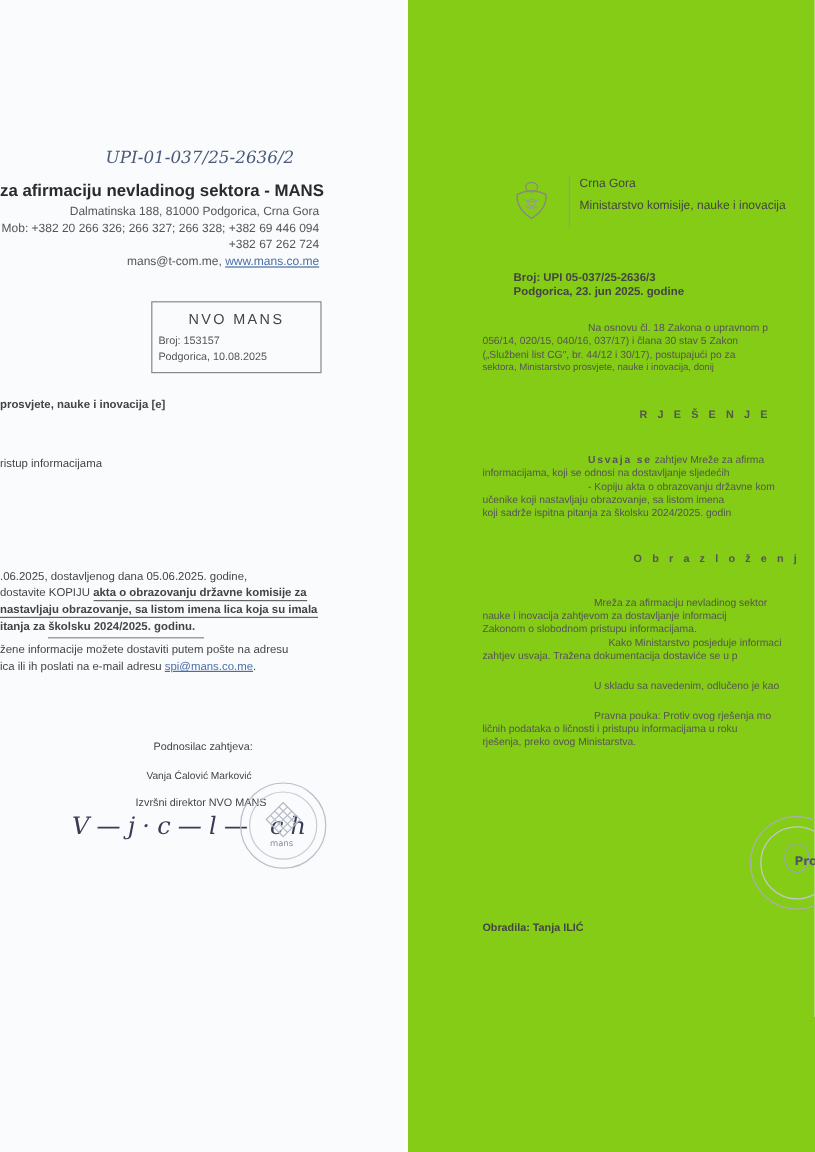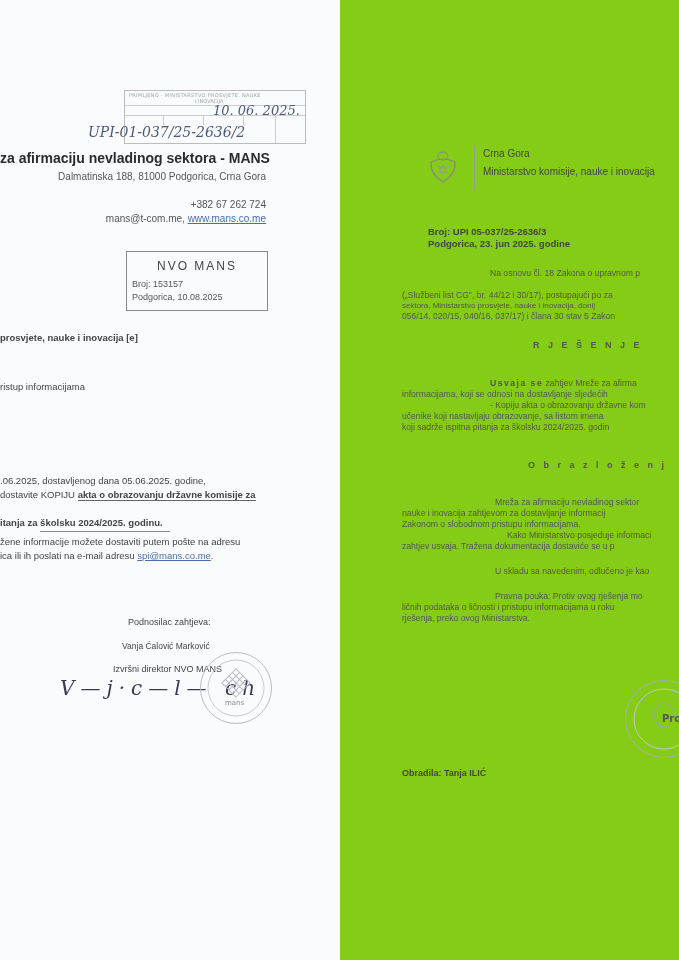--- a/index.html
+++ b/index.html
@@ -32,53 +32,44 @@
   .r-bold { font-family:"Liberation Sans", sans-serif; font-size:9.5px; font-weight:bold; color:#444; }
   .r-body { font-family:"Liberation Sans", sans-serif; font-size:8.6px; color:#555; }
   .spaced { letter-spacing:3px; font-weight:bold; }
   .seal { position:absolute; border-radius:50%; border:1.5px solid #aab; }
 </style>
 </head>
 <body>
 
 <div class="page page-left">
 
-  <div class="stamp-box">
-    <div class="stamp-title">PRIMLJENO - MINISTARSTVO PROSVJETE, NAUKE</div>
-    <div class="stamp-sub">I INOVACIJA</div>
-    <div class="stamp-row" style="top:14px;"></div>
-    <div class="stamp-row" style="top:24px;"></div>
-    <div class="stamp-col" style="left:38px; top:24px; height:10px;"></div>
-    <div class="stamp-col" style="left:78px; top:24px; height:10px;"></div>
-    <div class="stamp-col" style="left:118px; top:24px; height:10px;"></div>
-    <div class="stamp-col" style="left:150px; top:24px; height:28px;"></div>
-    <div class="abs hand" style="left:88px; top:12px; font-size:13px;">10. 06. 2025.</div>
-  </div>
   <div class="abs hand" style="left:88px; top:124px; font-size:14px;">UPI-01-037/25-2636/2</div>
 
   <div class="abs org-title">za afirmaciju nevladinog sektora - MANS</div>
   <div class="abs addr" style="top:171px;">Dalmatinska 188, 81000 Podgorica, Crna Gora</div>
+  <div class="abs addr" style="top:185px;">Mob: +382 20 266 326; 266 327; 266 328; +382 69 446 094</div>
   <div class="abs addr" style="top:199px;">+382 67 262 724</div>
   <div class="abs addr" style="top:213px;">
     <span>mans@t-com.me</span><span>, </span><span class="link">www.mans.co.me</span>
   </div>
 
   <div class="nvo-box">
     <div class="nvo-title">NVO MANS</div>
     <div class="nvo-line" style="top:27px;">Broj: 153157</div>
     <div class="nvo-line" style="top:40px;">Podgorica, 10.08.2025</div>
   </div>
 
   <div class="abs body-l bold" style="left:0; top:332px;">prosvjete, nauke i inovacija  [e]</div>
   <div class="abs body-l" style="left:0; top:381px;">ristup informacijama</div>
 
   <div class="abs body-l" style="left:0; top:475px;">.06.2025, dostavljenog dana 05.06.2025. godine,</div>
   <div class="abs body-l" style="left:0; top:489px;">
     <span> dostavite KOPIJU </span><span class="bold uline">akta o obrazovanju državne komisije za</span>
   </div>
+  <div class="abs body-l bold uline" style="left:0; top:503px;">nastavljaju obrazovanje, sa listom imena lica koja su imala</div>
   <div class="abs body-l bold" style="left:0; top:517px;">itanja za školsku 2024/2025. godinu.</div>
   <div class="abs" style="left:40px; top:531px; width:130px; height:1px; background:#888;"></div>
   <div class="abs body-l" style="left:0; top:536px;">žene informacije možete dostaviti putem pošte na adresu</div>
   <div class="abs body-l" style="left:0; top:550px;">
     <span>ica ili ih poslati na e-mail adresu </span><span class="link">spi@mans.co.me</span><span>.</span>
   </div>
 
   <div class="abs body-l" style="left:128px; top:617px; font-size:9px;">Podnosilac zahtjeva:</div>
   <div class="abs body-l" style="left:122px; top:641px; font-size:8.5px;">Vanja Ćalović Marković</div>
   <div class="abs body-l" style="left:113px; top:664px; font-size:9px;">Izvršni direktor NVO MANS</div>
@@ -109,21 +100,21 @@
     <circle cx="15" cy="21" r="3" fill="none" stroke="#999"></circle>
   </svg>
   <div class="crest-divider"></div>
   <div class="abs min-text" style="left:143px; top:148px;">Crna Gora</div>
   <div class="abs min-text" style="left:143px; top:166px;">Ministarstvo komisije, nauke i inovacija</div>
 
   <div class="abs r-bold" style="left:88px; top:226px;">Broj: UPI 05-037/25-2636/3</div>
   <div class="abs r-bold" style="left:88px; top:238px;">Podgorica, 23. jun 2025. godine</div>
 
   <div class="abs r-body" style="left:150px; top:268px;">Na osnovu čl. 18 Zakona o upravnom p</div>
-  <div class="abs r-body" style="left:62px; top:279px;margin-top:32px;">056/14, 020/15, 040/16, 037/17) i člana 30 stav 5  Zakon</div>
+  <div class="abs r-body" style="left:62px; top:279px;">056/14, 020/15, 040/16, 037/17) i člana 30 stav 5  Zakon</div>
   <div class="abs r-body" style="left:62px; top:290px;">(„Službeni  list CG", br. 44/12 i 30/17), postupajući po za</div>
   <div class="abs r-body" style="left:62px; top:301px; font-size:8px;">sektora, Ministarstvo prosvjete, nauke i inovacija, donij</div>
 
   <div class="abs r-body spaced" style="left:193px; top:340px; font-size:9px;">R J E Š E N J E</div>
 
   <div class="abs r-body" style="left:150px; top:378px;">
     <span class="bold" style="letter-spacing:1.5px;">Usvaja se</span><span> zahtjev Mreže za afirma</span>
   </div>
   <div class="abs r-body" style="left:62px; top:389px;">informacijama,  koji se odnosi na dostavljanje sljedećih</div>
   <div class="abs r-body" style="left:150px; top:400px;">- Kopiju akta o obrazovanju državne kom</div>

